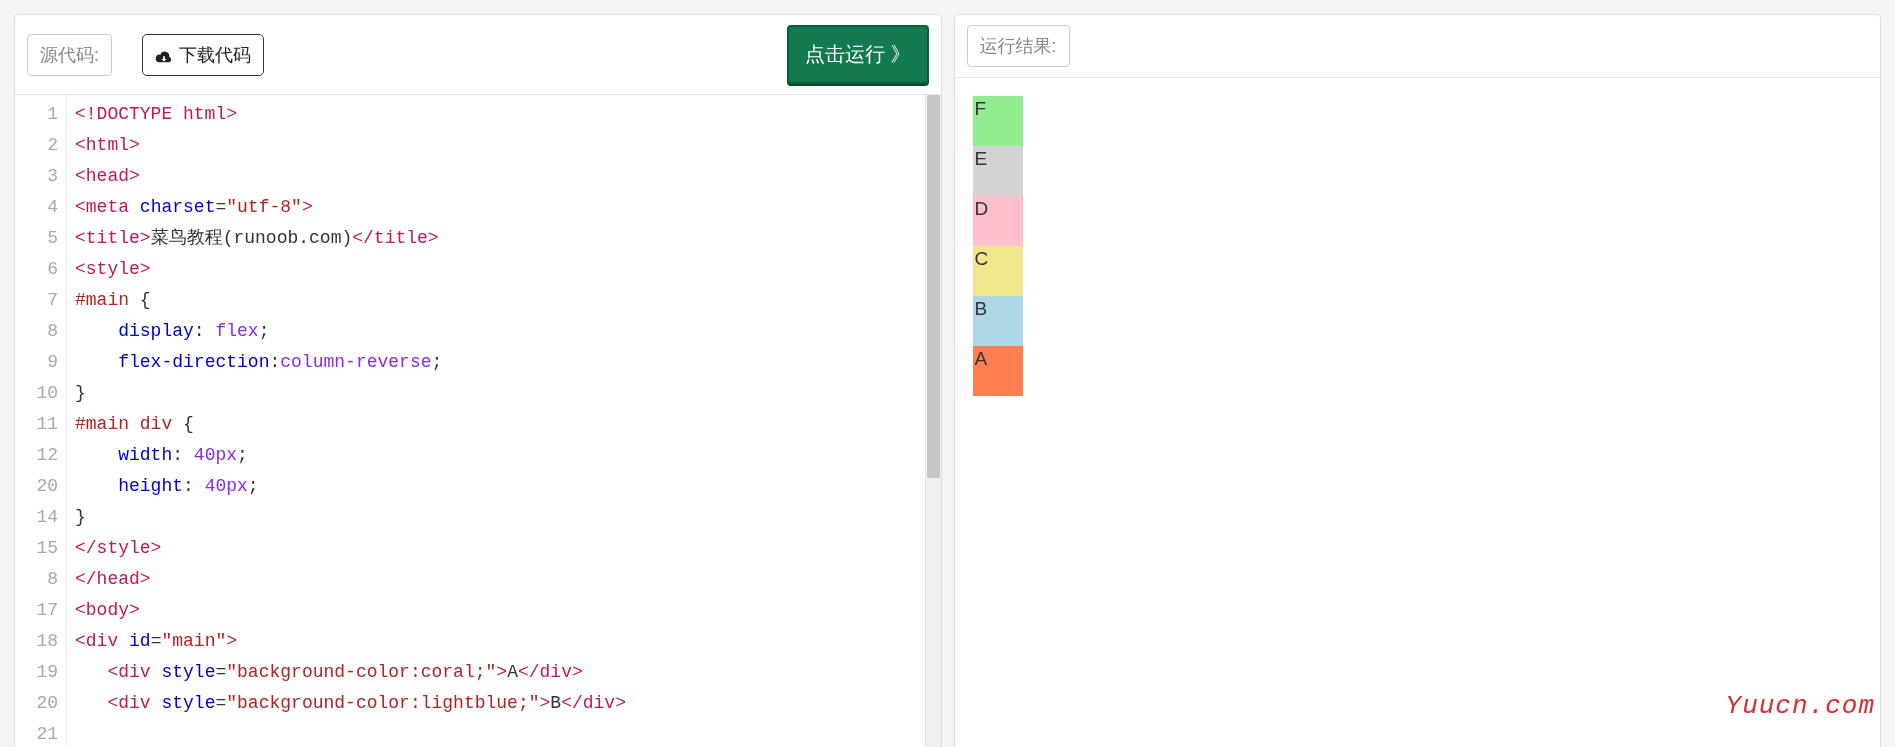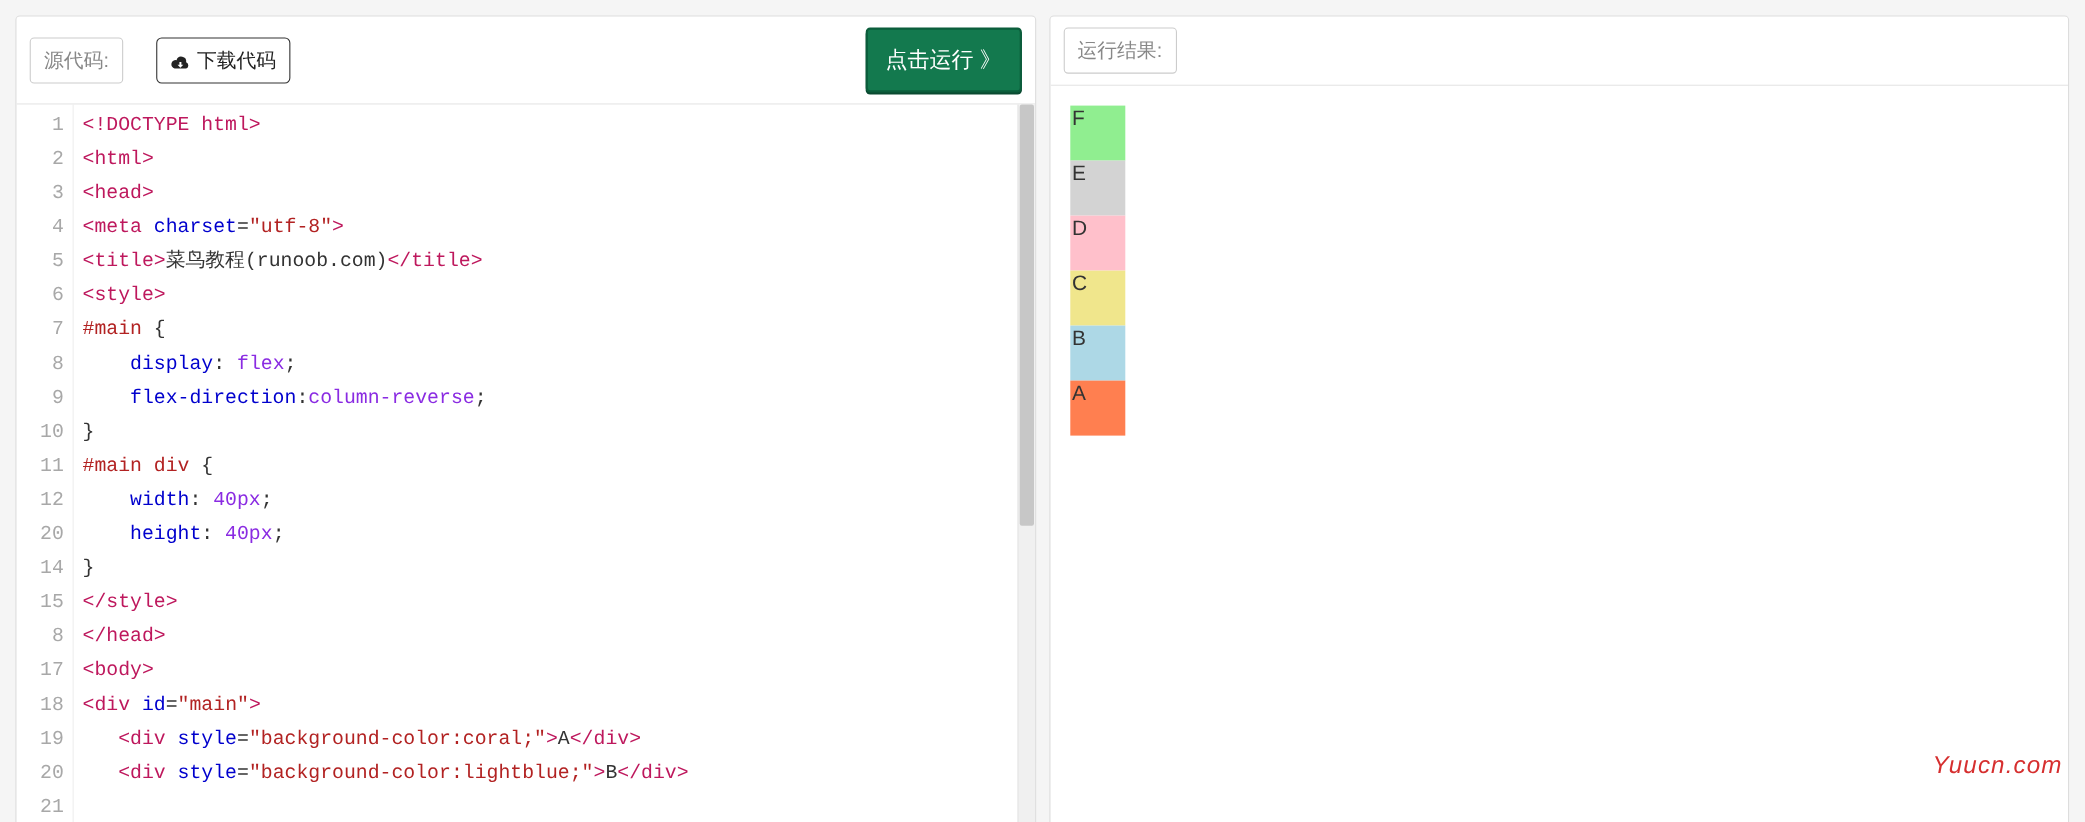--- a/index.html
+++ b/index.html
@@ -19,21 +19,21 @@
 .scrollbar-thumb { position: absolute; left: 1px; right: 1px; top: 0; height: 58%; background: #c7c7c7; border-radius: 2px; }
 .tag { color: #be185d; }
 .attr-name { color: #0000cd; }
 .attr-val { color: #b22222; }
 .csssel { color: #b22222; }
 .cssprop { color: #0000cd; }
 .cssval { color: #8a2be2; }
 .result { padding: 18px; height: 660px; }
 #main { display: flex; flex-direction: column-reverse; width: 50px; }
 #main div { width: 50px; height: 50px; font-family: Arial, sans-serif; font-size: 19px; padding: 2px 0 0 2px; }
-.watermark { position: fixed; right: 20px; bottom: 38px; font-family: Liberation Sans, sans-serif; font-size: 22px; letter-spacing: 1px; color: #d62f2f; font-style: italic; }
+.watermark { position: fixed; right: 20px; bottom: 26px; font-family: Liberation Mono, monospace; font-size: 26px; letter-spacing: 1px; color: #d62f2f; font-style: italic; }
 .cloud-icon { display:inline-block; width:18px; height:14px; }
 </style>
 </head>
 <body>
 
 <div class="wrap">
   <div class="panel">
     <div class="panel-head">
       <div class="label-box">源代码:</div>
       <button class="dl-btn">

